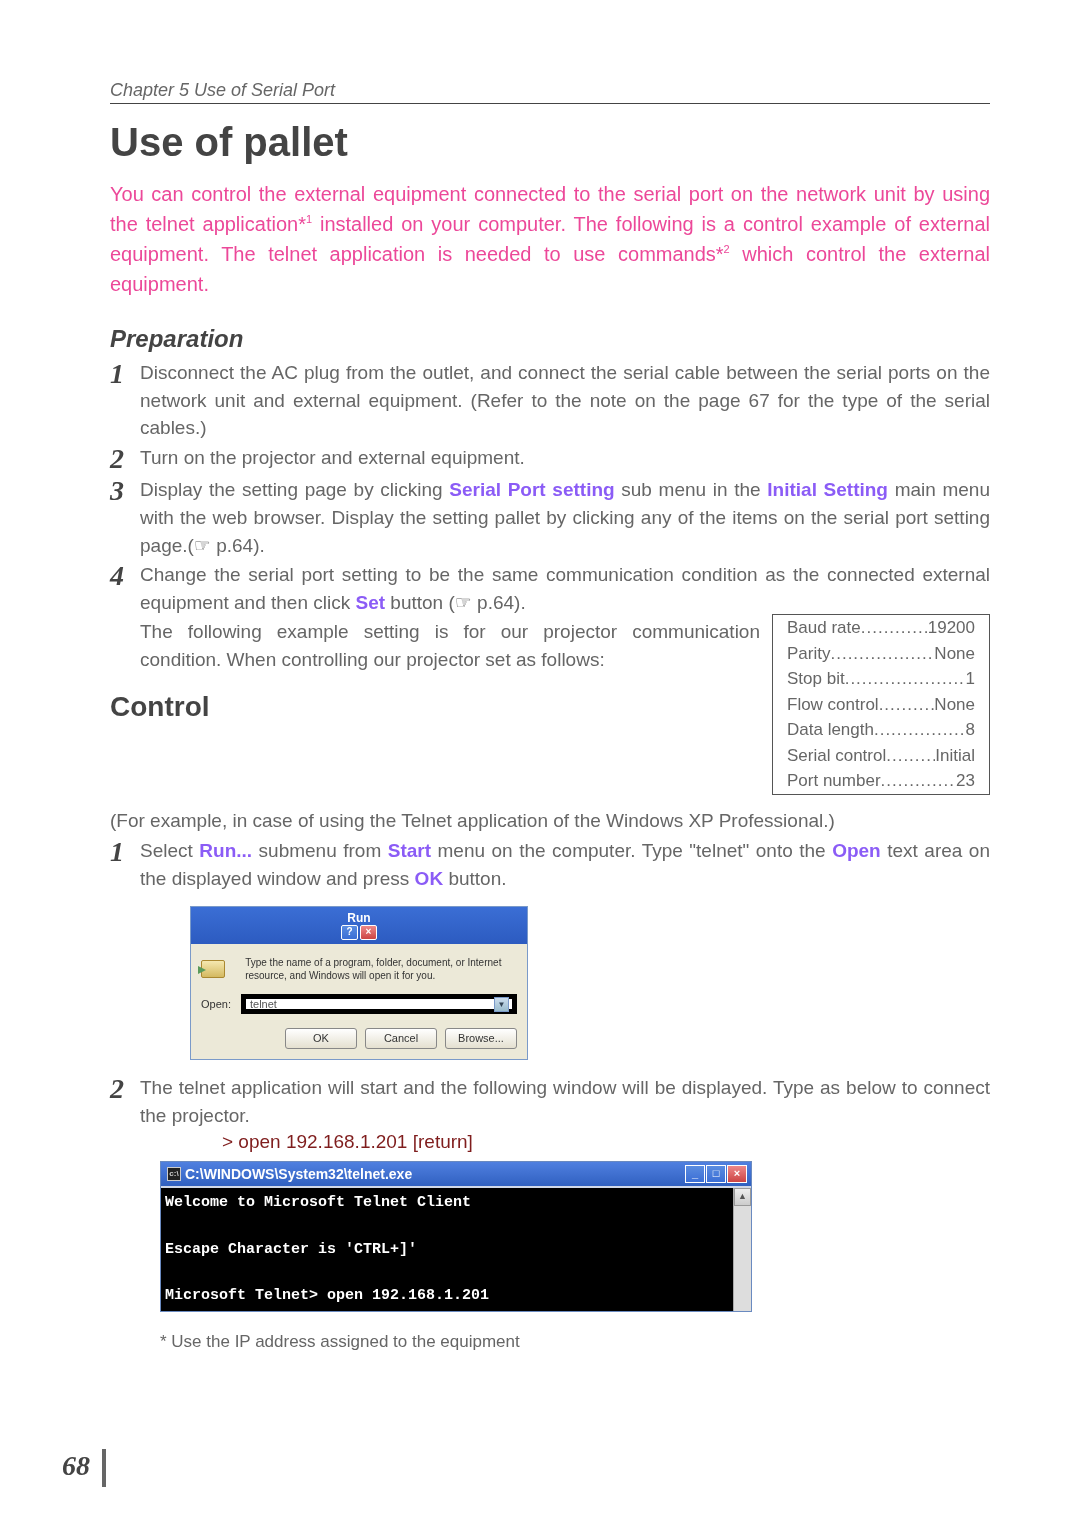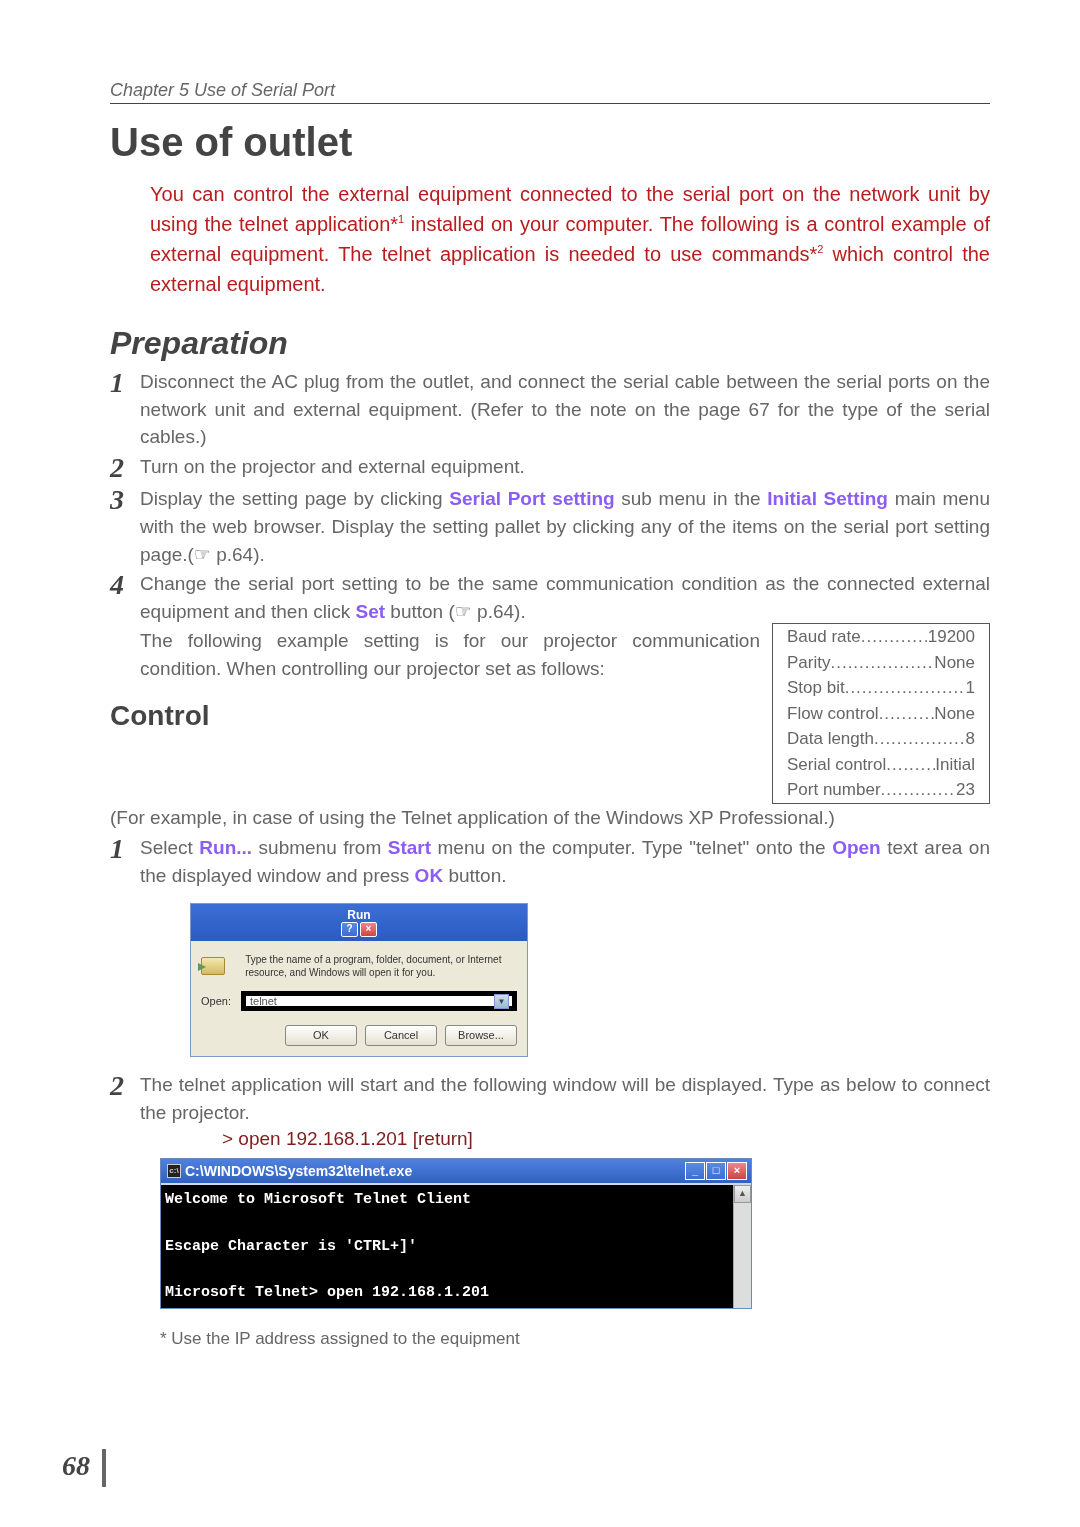--- a/index.html
+++ b/index.html
@@ -24,28 +24,27 @@
     }
     .main-title {
       font-size: 40px;
       font-weight: bold;
       color: #444;
       margin-bottom: 14px;
     }
     .intro-text {
       font-size: 20px;
       line-height: 1.5;
-      color: #b91c1c;
+      color: #ec4899;
       text-align: justify;
       margin-bottom: 26px;
-      margin-left: 40px;
     }
     .sup { font-size: 11px; vertical-align: super; }
     .section-title {
-      font-size: 32px;
+      font-size: 24px;
       font-weight: bold;
       font-style: italic;
       color: #444;
       margin-bottom: 6px;
     }
     .section-title-normal {
       font-size: 28px;
       font-weight: bold;
       color: #444;
       margin-bottom: 6px;
@@ -106,20 +105,21 @@
       flex: 1;
       overflow: hidden;
       letter-spacing: 1px;
     }
     .settings-val { }
     .sub-text {
       font-size: 19px;
       line-height: 1.5;
       color: #666;
       margin-bottom: 2px;
+      margin-top: 12px;
     }
     .run-dialog {
       margin: 14px 0 14px 80px;
       width: 338px;
       border: 1px solid #7a9ac9;
       background: #ece9d8;
       font-family: Tahoma, Arial, sans-serif;
       font-size: 11px;
     }
     .run-title {
@@ -347,21 +347,21 @@
       width: 4px;
       height: 38px;
       background: #666;
     }
   </style>
 </head>
 <body>
 
 <div class="page">
   <div class="chapter-header">Chapter 5 Use of Serial Port</div>
-  <div class="main-title">Use of outlet</div>
+  <div class="main-title">Use of pallet</div>
   <div class="intro-text">
     <span>You can control the external equipment connected to the serial port on the network unit by using the telnet application*</span><span class="sup">1</span><span> installed on your computer. The following is a control example of external equipment. The telnet application is needed to use commands*</span><span class="sup">2</span><span> which control the external equipment.</span>
   </div>
 
   <div class="section-title">Preparation</div>
 
   <div class="step">
     <div class="step-num">1</div>
     <div class="step-text">Disconnect the AC plug from the outlet, and connect the serial cable between the serial ports on the network unit and external equipment. (Refer to the note on the page 67 for the type of the serial cables.)</div>
   </div>

